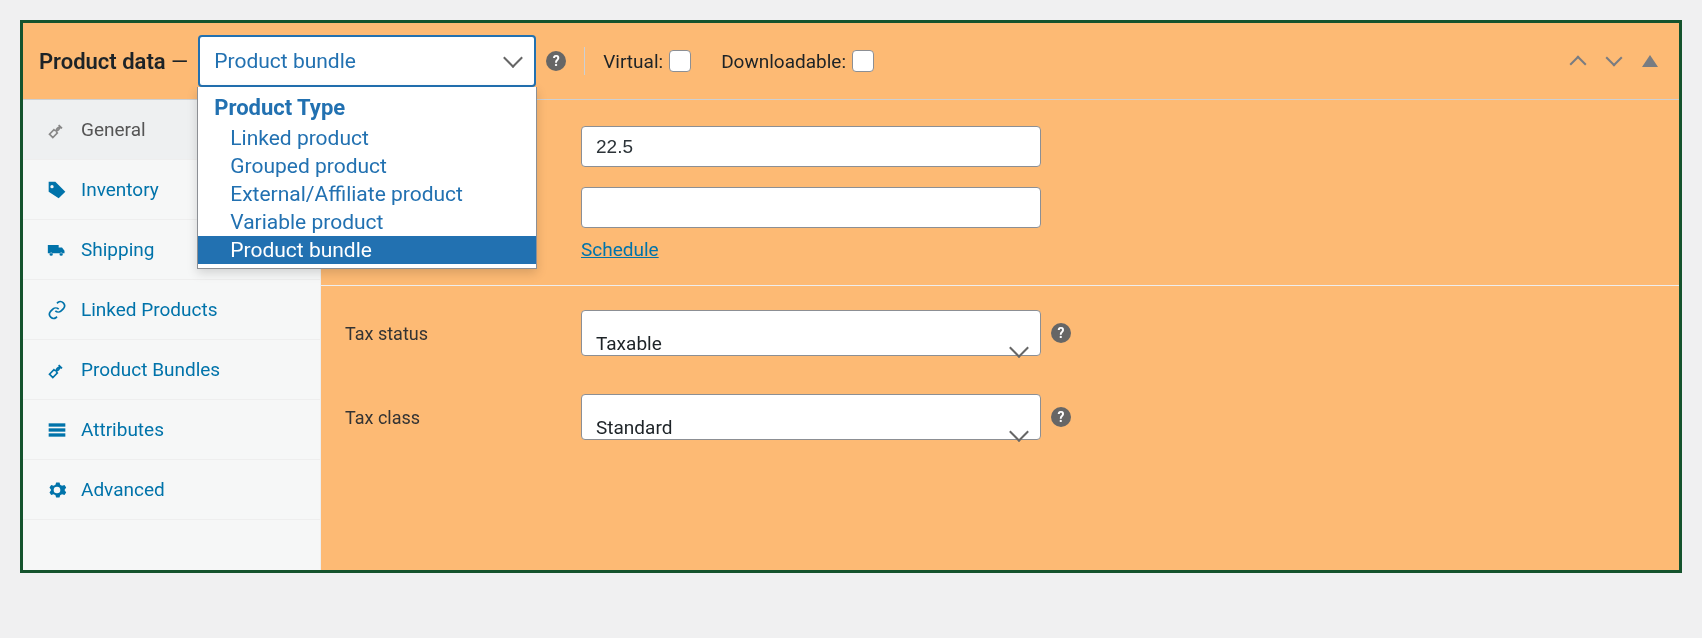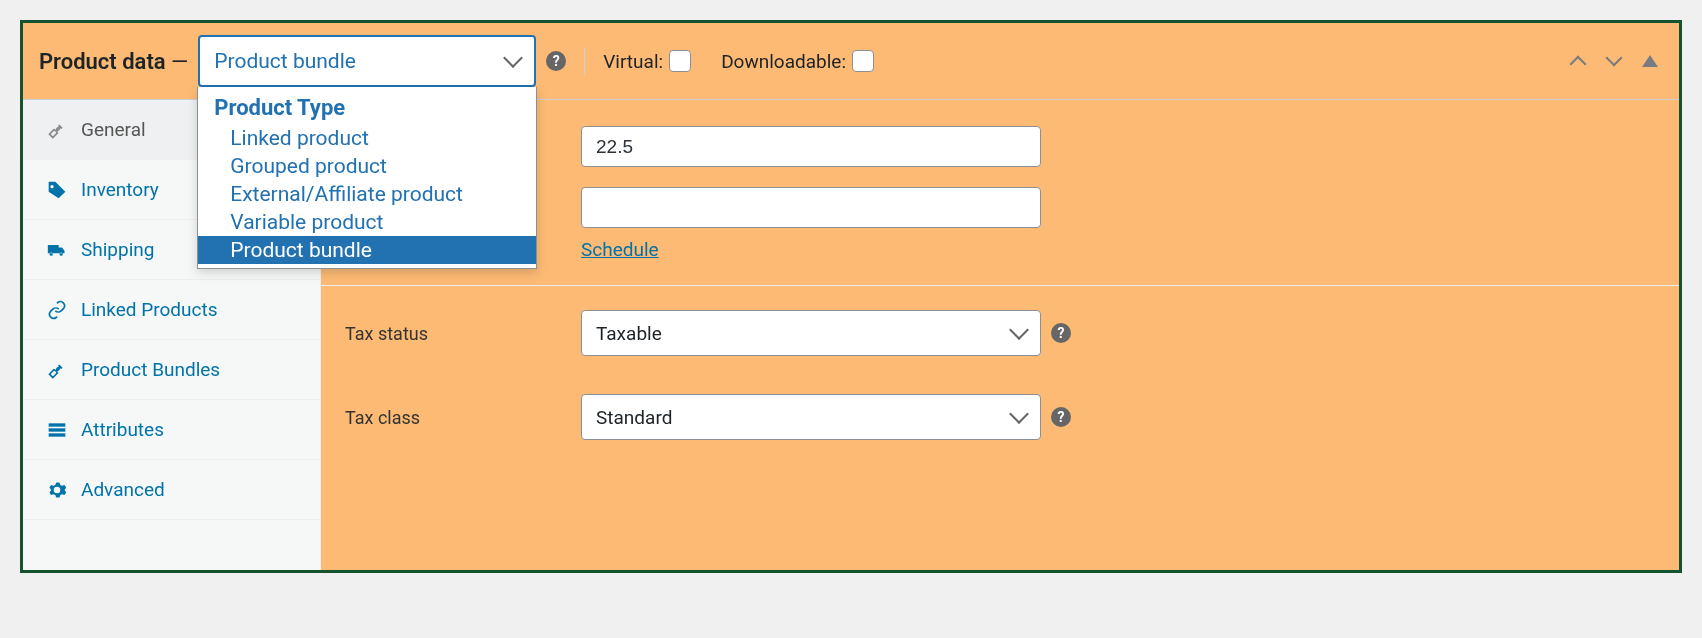--- a/index.html
+++ b/index.html
@@ -201,21 +201,21 @@
     background: #fff;
   }
   .select-like {
     width: 460px;
     height: 46px;
     border: 1px solid #8c8f94;
     border-radius: 4px;
     font-size: 19px;
     padding: 0 14px;
     display: flex;
-    align-items: center;
+    align-items: flex-end;
     justify-content: space-between;
     background: #fff;
     cursor: pointer;
   }
   .schedule-link {
     color: #0073aa;
     text-decoration: underline;
     font-size: 19px;
   }
   .section-divider {

